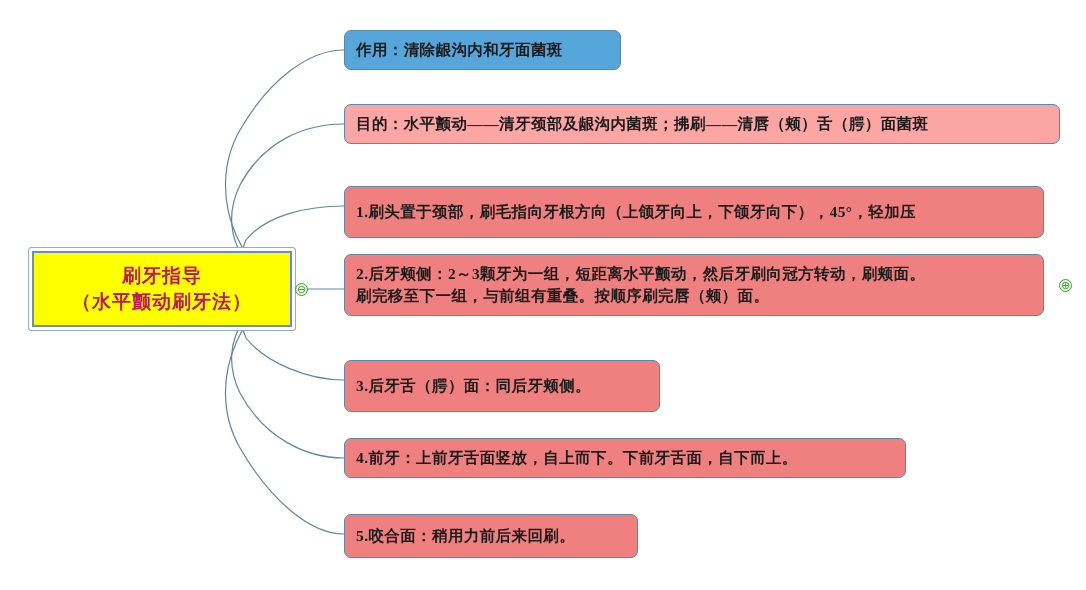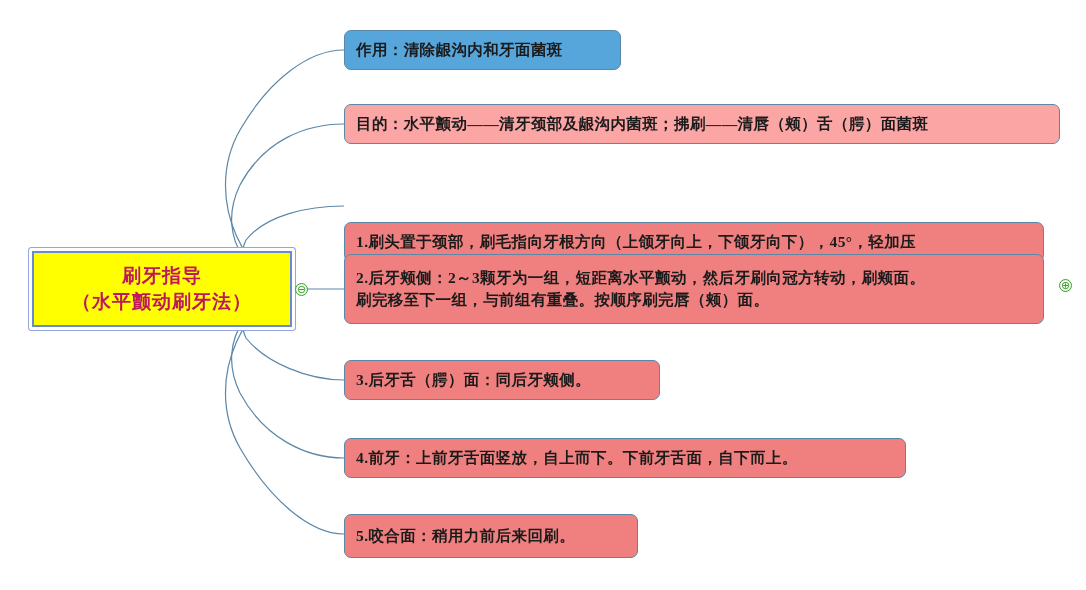--- a/index.html
+++ b/index.html
@@ -70,23 +70,23 @@
     color: #be185d;
   }
 
   
   .node-blue   { background: #56a5db; }
   .node-purple { background: #fca5a5; }
   .node-red    { background: #f08080; }
 
   #node-0 { left: 344px; top: 30px;  width: 277px; height: 40px; font-size: 15.5px; }
   #node-1 { left: 344px; top: 104px; width: 716px; height: 40px; font-size: 15.5px; }
-  #node-2 { left: 344px; top: 186px; width: 700px; height: 40px; font-size: 15.5px; margin-top: 36px; }
-  #node-3 { left: 344px; top: 254px; width: 700px; height: 70px; font-size: 15.5px; align-items: center; }
-  #node-4 { left: 344px; top: 360px; width: 316px; height: 40px; font-size: 15.5px; }
+  #node-2 { left: 344px; top: 186px; width: 700px; height: 52px; font-size: 15.5px; }
+  #node-3 { left: 344px; top: 254px; width: 700px; height: 62px; font-size: 15.5px; align-items: center; }
+  #node-4 { left: 344px; top: 360px; width: 316px; height: 52px; font-size: 15.5px; }
   #node-5 { left: 344px; top: 438px; width: 562px; height: 40px; font-size: 15.5px; }
   #node-6 { left: 344px; top: 514px; width: 294px; height: 44px; font-size: 15.5px; }
 
   
   .toggle {
     position: absolute;
     width: 13px;
     height: 13px;
     box-sizing: border-box;
     border-radius: 50%;

